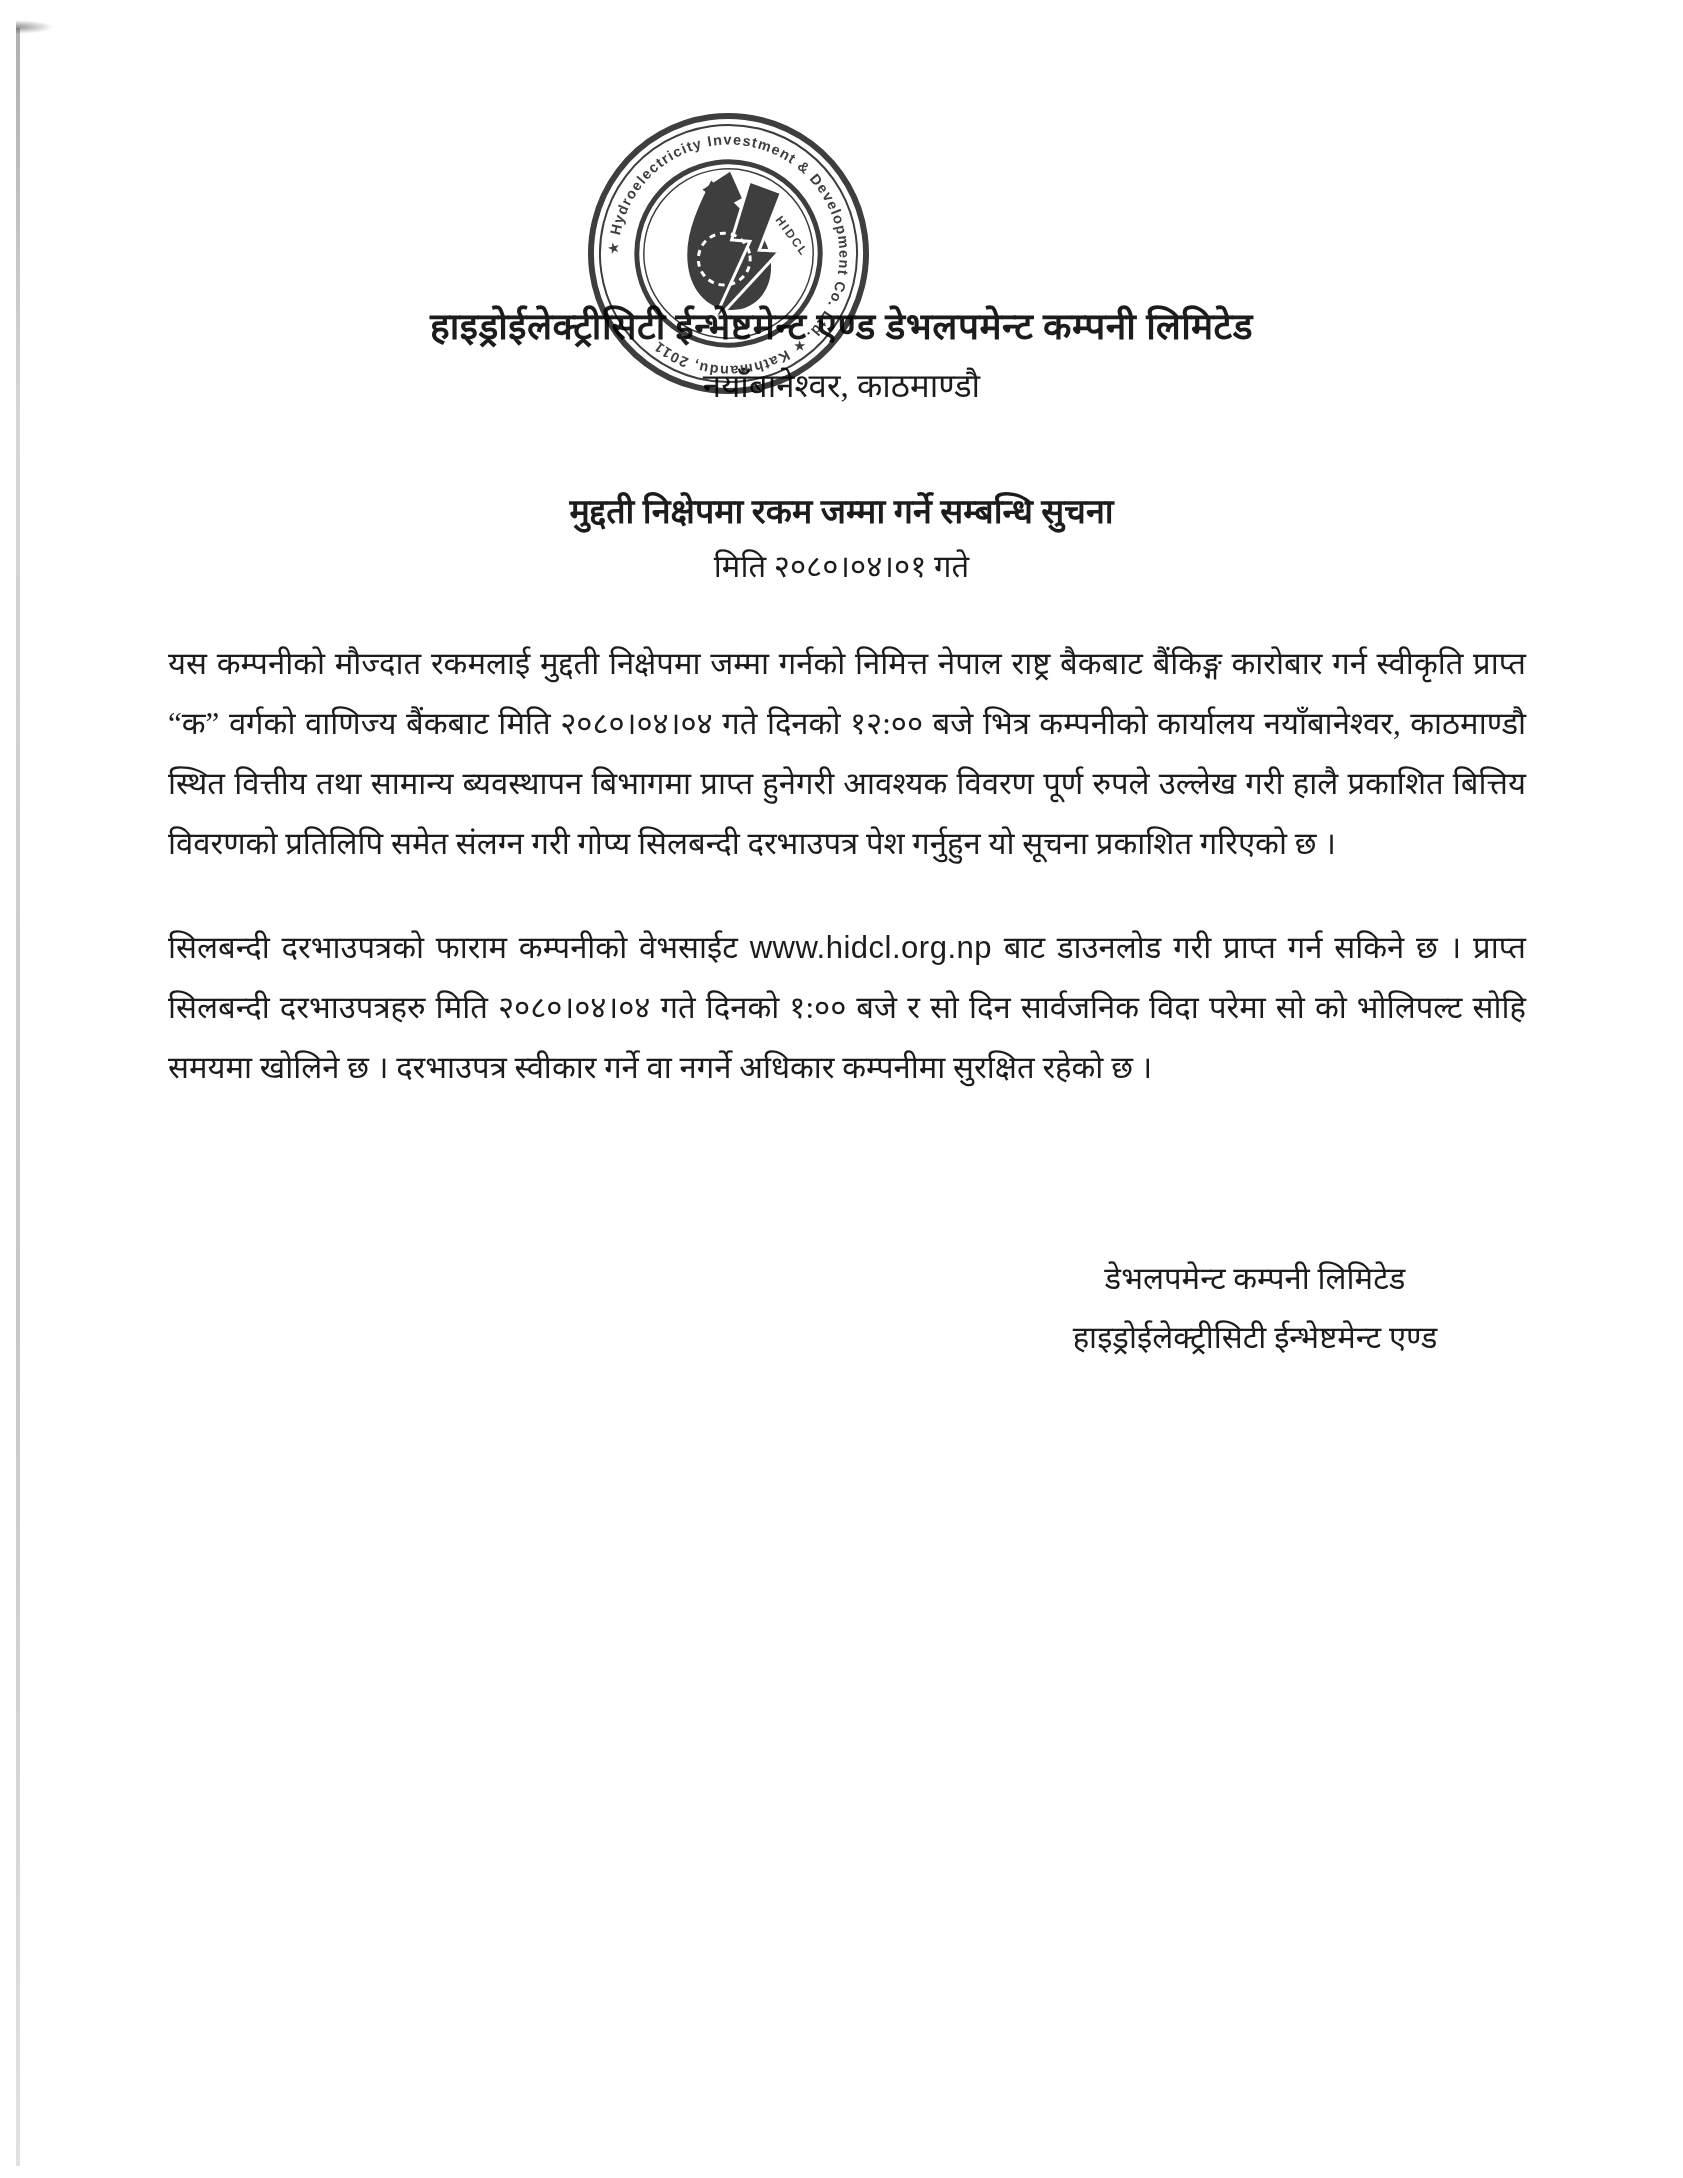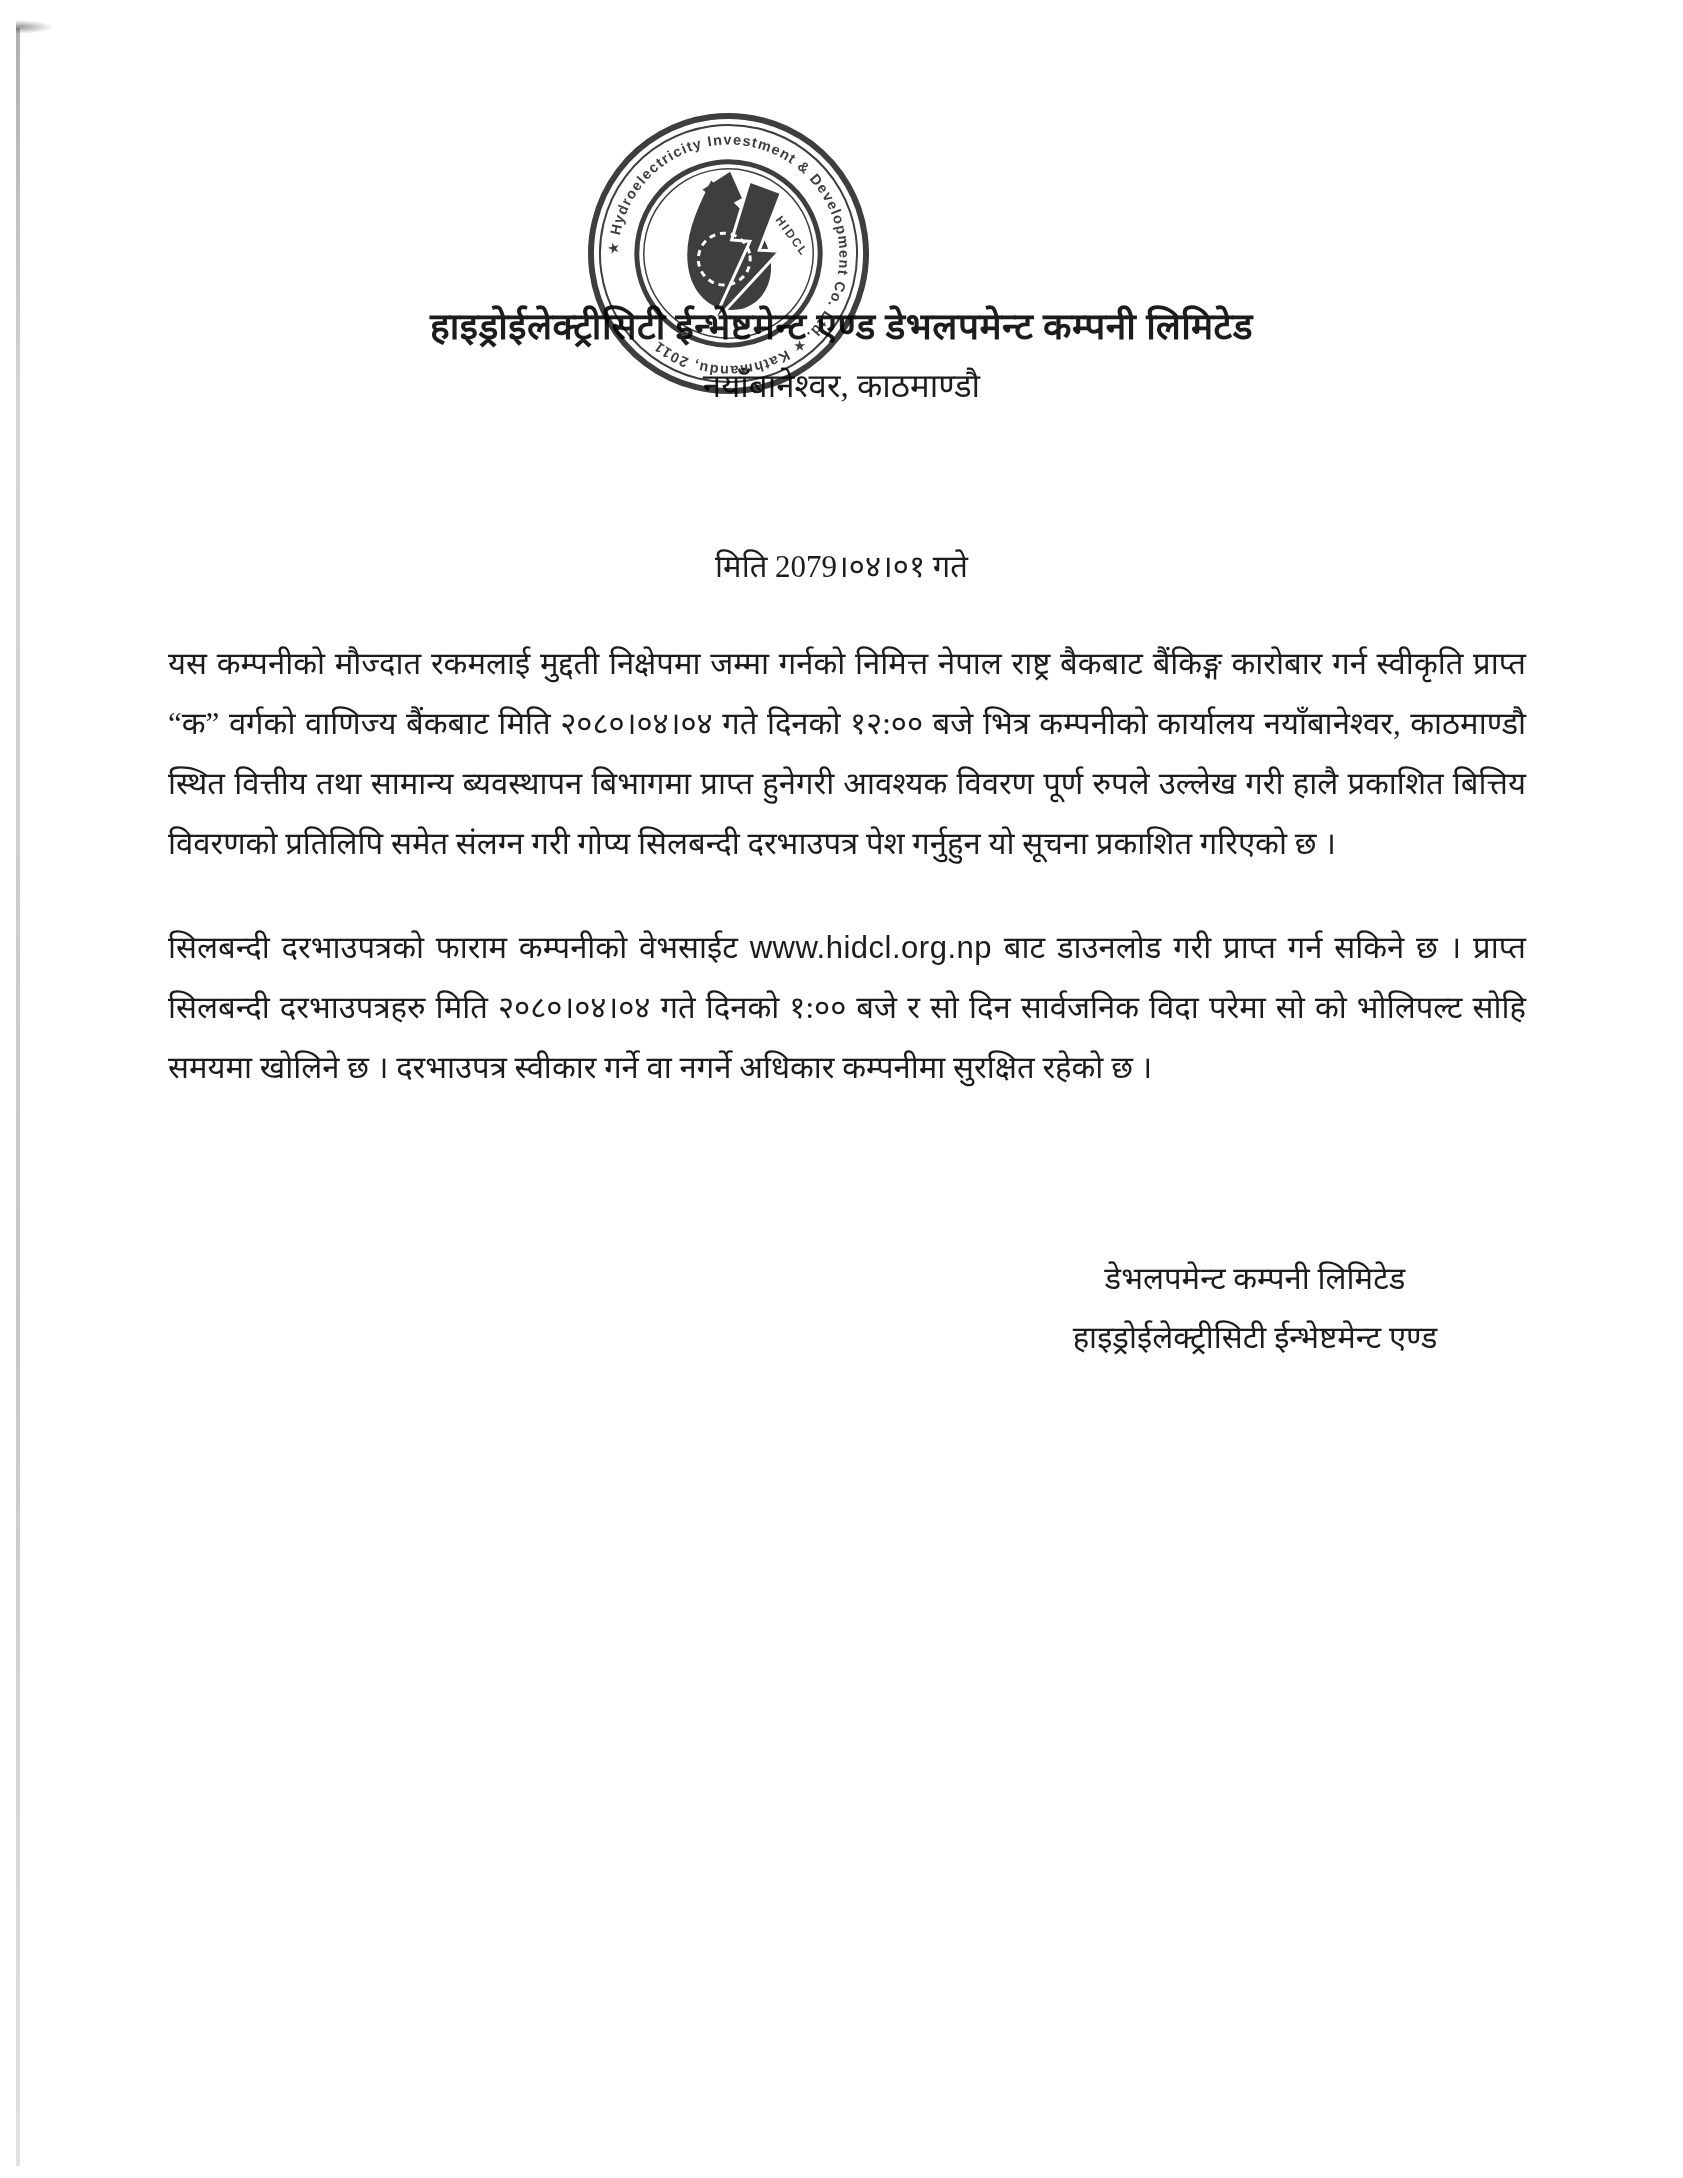--- a/index.html
+++ b/index.html
@@ -148,21 +148,22 @@
         <path d="M176,76 L150,132 L168,136 L118,214 L196,150 L176,146 L206,92 Z" fill="#2d2d2d" stroke="#ffffff" stroke-width="3"></path>
         <circle cx="140" cy="150" r="26" fill="none" stroke="#ffffff" stroke-width="3" stroke-dasharray="6 5"></circle>
         <text x="196" y="118" font-size="12" font-weight="bold" letter-spacing="2" transform="rotate(62 196 118)">HIDCL</text>
       </g>
     </svg>
   </div>
 
   <div class="company-name">हाइड्रोईलेक्ट्रीसिटी ईन्भेष्टमेन्ट एण्ड डेभलपमेन्ट कम्पनी लिमिटेड</div>
   <div class="company-address">नयाँबानेश्वर, काठमाण्डौ</div>
 
-  <div class="notice-date">मिति 2079।०४।०१ गते</div>
+  <div class="notice-title">मुद्दती निक्षेपमा रकम जम्मा गर्ने सम्बन्धि सुचना</div>
+  <div class="notice-date">मिति २०८०।०४।०१ गते</div>
 
   <div class="body-text">
     <p>यस कम्पनीको मौज्दात रकमलाई मुद्दती निक्षेपमा जम्मा गर्नको निमित्त नेपाल राष्ट्र बैकबाट बैंकिङ्ग कारोबार गर्न स्वीकृति प्राप्त “क” वर्गको वाणिज्य बैंकबाट मिति २०८०।०४।०४ गते दिनको १२:०० बजे भित्र कम्पनीको कार्यालय नयाँबानेश्वर, काठमाण्डौ स्थित वित्तीय तथा सामान्य ब्यवस्थापन बिभागमा प्राप्त हुनेगरी आवश्यक विवरण पूर्ण रुपले उल्लेख गरी हालै प्रकाशित बित्तिय विवरणको प्रतिलिपि समेत संलग्न गरी गोप्य सिलबन्दी दरभाउपत्र पेश गर्नुहुन यो सूचना प्रकाशित गरिएको छ ।</p>
     <p><span>सिलबन्दी दरभाउपत्रको फाराम कम्पनीको वेभसाईट </span><span class="website">www.hidcl.org.np</span><span> बाट डाउनलोड गरी प्राप्त गर्न सकिने छ । प्राप्त सिलबन्दी दरभाउपत्रहरु मिति २०८०।०४।०४ गते दिनको १:०० बजे र सो दिन सार्वजनिक विदा परेमा सो को भोलिपल्ट सोहि समयमा खोलिने छ । दरभाउपत्र स्वीकार गर्ने वा नगर्ने अधिकार कम्पनीमा सुरक्षित रहेको छ ।</span></p>
   </div>
 
   <div class="signature-block">
     <div>डेभलपमेन्ट कम्पनी लिमिटेड</div>
     <div>हाइड्रोईलेक्ट्रीसिटी ईन्भेष्टमेन्ट एण्ड</div>
   </div>

